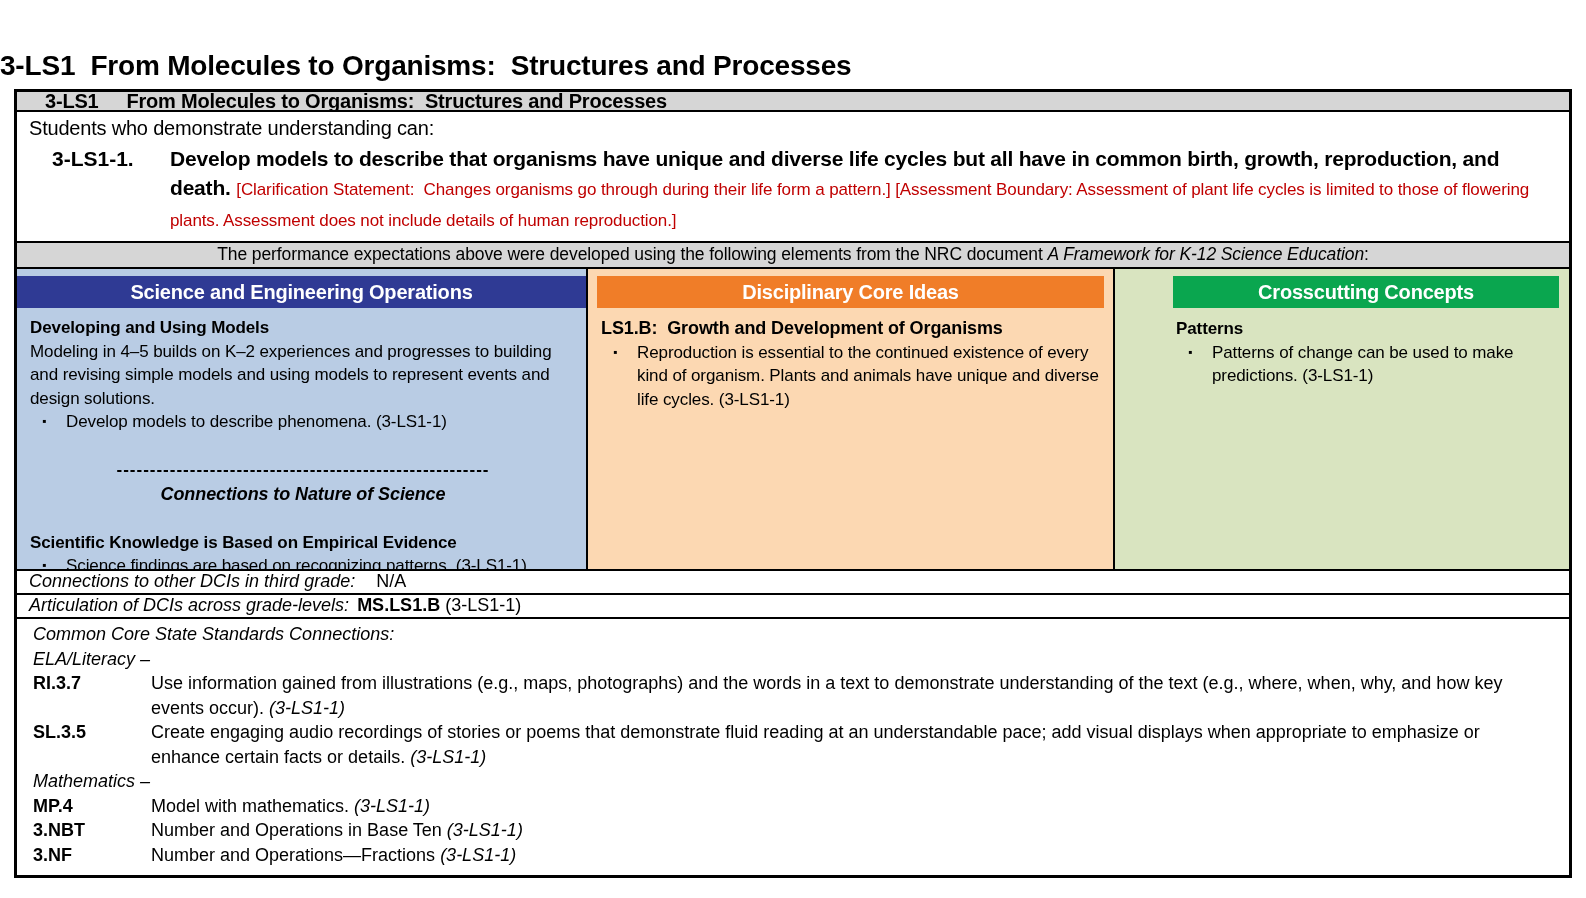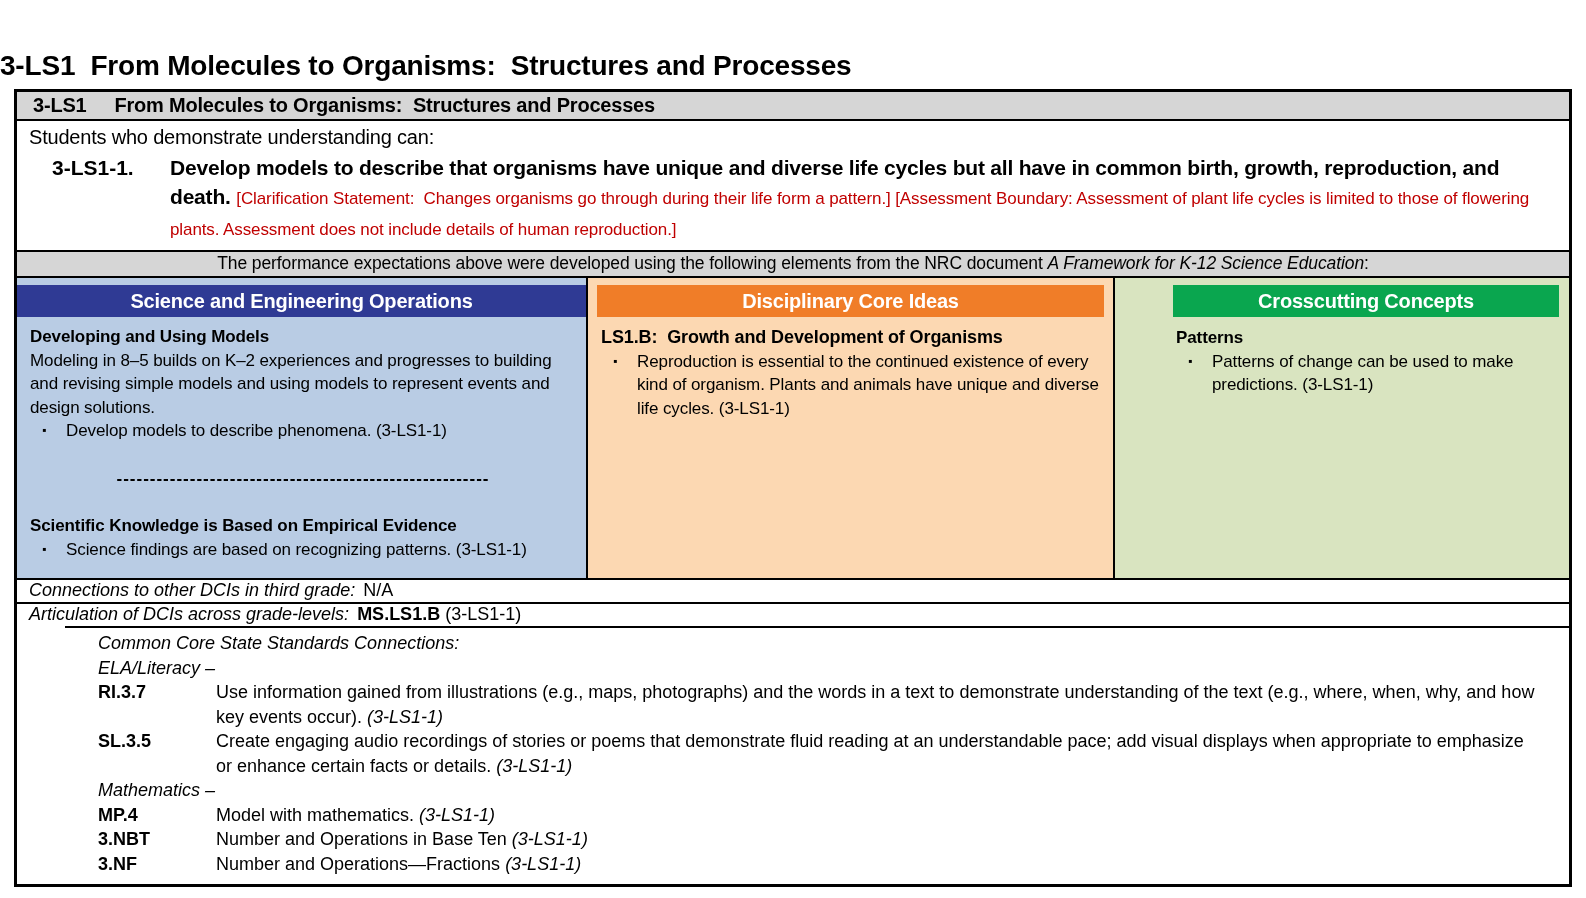--- a/index.html
+++ b/index.html
@@ -21,22 +21,22 @@
   }
   .doc-table{
     margin:6px 14px 0 14px;width:1558px;
     border:3px solid var(--border-black);
   }
   .row{border-top:2px solid var(--border-black);}
   .row:first-child{border-top:none;}
   .gray-bar{background:var(--bar-gray);}
   
   .standard-bar{
-    height:27px;display:flex;align-items:center;
-    padding:0 16px;font-size:20px;font-weight:bold;letter-spacing:-0.2px;
+    height:18px;display:flex;align-items:center;
+    padding:0 28px;font-size:20px;font-weight:bold;letter-spacing:-0.2px;
   }
   .standard-bar .std-title{margin-left:28px;}
   
   .intro-row{min-height:107px;padding:3px 12px 6px 12px;background:#fff;}
   .intro-lead{font-size:20px;line-height:27px;letter-spacing:-0.2px;}
   .pe{
     display:grid;grid-template-columns:118px 1fr;
     padding-left:23px;margin-top:2px;
   }
   .pe-code{font-size:21px;font-weight:bold;line-height:29px;}
@@ -70,25 +70,25 @@
   .dci-title{font-size:18px;}
   .bullet{display:flex;padding-left:12px;}
   .bullet .marker{width:24px;flex:0 0 24px;font-size:12px;line-height:23.5px;}
   .bullet .bullet-text{flex:1;}
   .spacer24{height:24px;}
   .divider-line{text-align:center;font-weight:bold;letter-spacing:1px;}
   .nos-heading{text-align:center;font-weight:bold;font-style:italic;font-size:18px;margin-top:2px;}
   
   .thin-row{padding:1px 12px 2px 12px;font-size:18px;line-height:19px;background:#fff;}
   .thin-row .lbl{font-style:italic;}
-  .thin-row .val{margin-left:8px;}
+  .thin-row .val{margin-left:21px;}
   .thin-row .code-bold{font-weight:bold;margin-left:8px;}
   .thin-row .ref-plain{margin-left:5px;}
   
-  .ccss-row{padding:3px 12px 8px 33px;background:#fff;font-size:18px;line-height:24.5px;margin-left:48px;}
+  .ccss-row{padding:3px 12px 8px 16px;background:#fff;font-size:18px;line-height:24.5px;}
   .ccss-heading{font-style:italic;}
   .ccss-item{display:grid;grid-template-columns:118px 1fr;padding-right:20px;}
   .ccss-code{font-weight:bold;}
   .ccss-text .ref{font-style:italic;}
 </style>
 </head>
 <body>
 
 <div class="page">
 
@@ -114,27 +114,28 @@
     <div class="row gray-bar framework-row">
       <span data-bind="framework_note.prefix">The performance expectations above were developed using the following elements from the NRC document </span><span class="doc-italic" data-bind="framework_note.doc_title">A Framework for K-12 Science Education</span><span data-bind="framework_note.suffix">:</span>
     </div>
 
     <div class="row columns">
 
       <div class="col col-sep">
         <div class="col-header" data-bind="columns.sep.header">Science and Engineering Operations</div>
         <div class="col-body">
           <div class="blk-title" data-bind="columns.sep.practice_title">Developing and Using Models</div>
-          <div data-bind="columns.sep.practice_desc">Modeling in 8–5 builds on K–2 experiences and progresses to building and revising simple models and using models to represent events and design solutions.</div>
+          <div data-bind="columns.sep.practice_desc">Modeling in 4–5 builds on K–2 experiences and progresses to building and revising simple models and using models to represent events and design solutions.</div>
           <div class="bullet">
             <span class="marker">▪</span>
             <span class="bullet-text" data-bind="columns.sep.bullet1">Develop models to describe phenomena. (3-LS1-1)</span>
           </div>
           <div class="spacer24"></div>
           <div class="divider-line" data-bind="columns.sep.divider">--------------------------------------------------------</div>
+          <div class="nos-heading" data-bind="columns.sep.connections_title">Connections to Nature of Science</div>
           <div class="spacer24"></div>
           <div class="blk-title" data-bind="columns.sep.nos_title">Scientific Knowledge is Based on Empirical Evidence</div>
           <div class="bullet">
             <span class="marker">▪</span>
             <span class="bullet-text" data-bind="columns.sep.bullet2">Science findings are based on recognizing patterns. (3-LS1-1)</span>
           </div>
         </div>
       </div>
 
       <div class="col col-dci">

